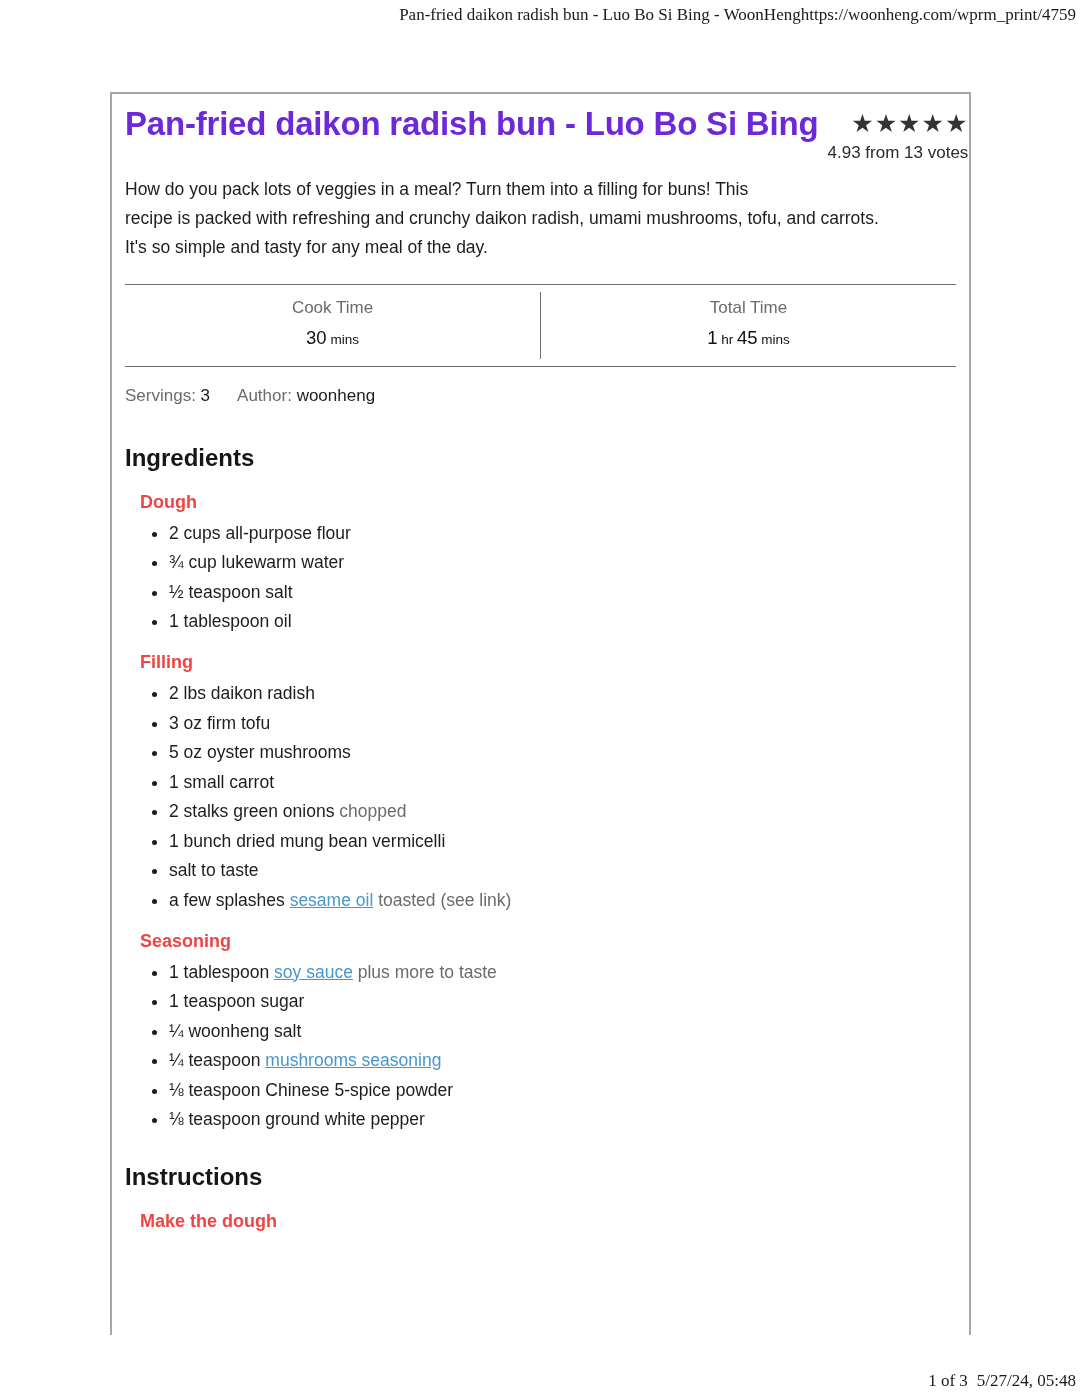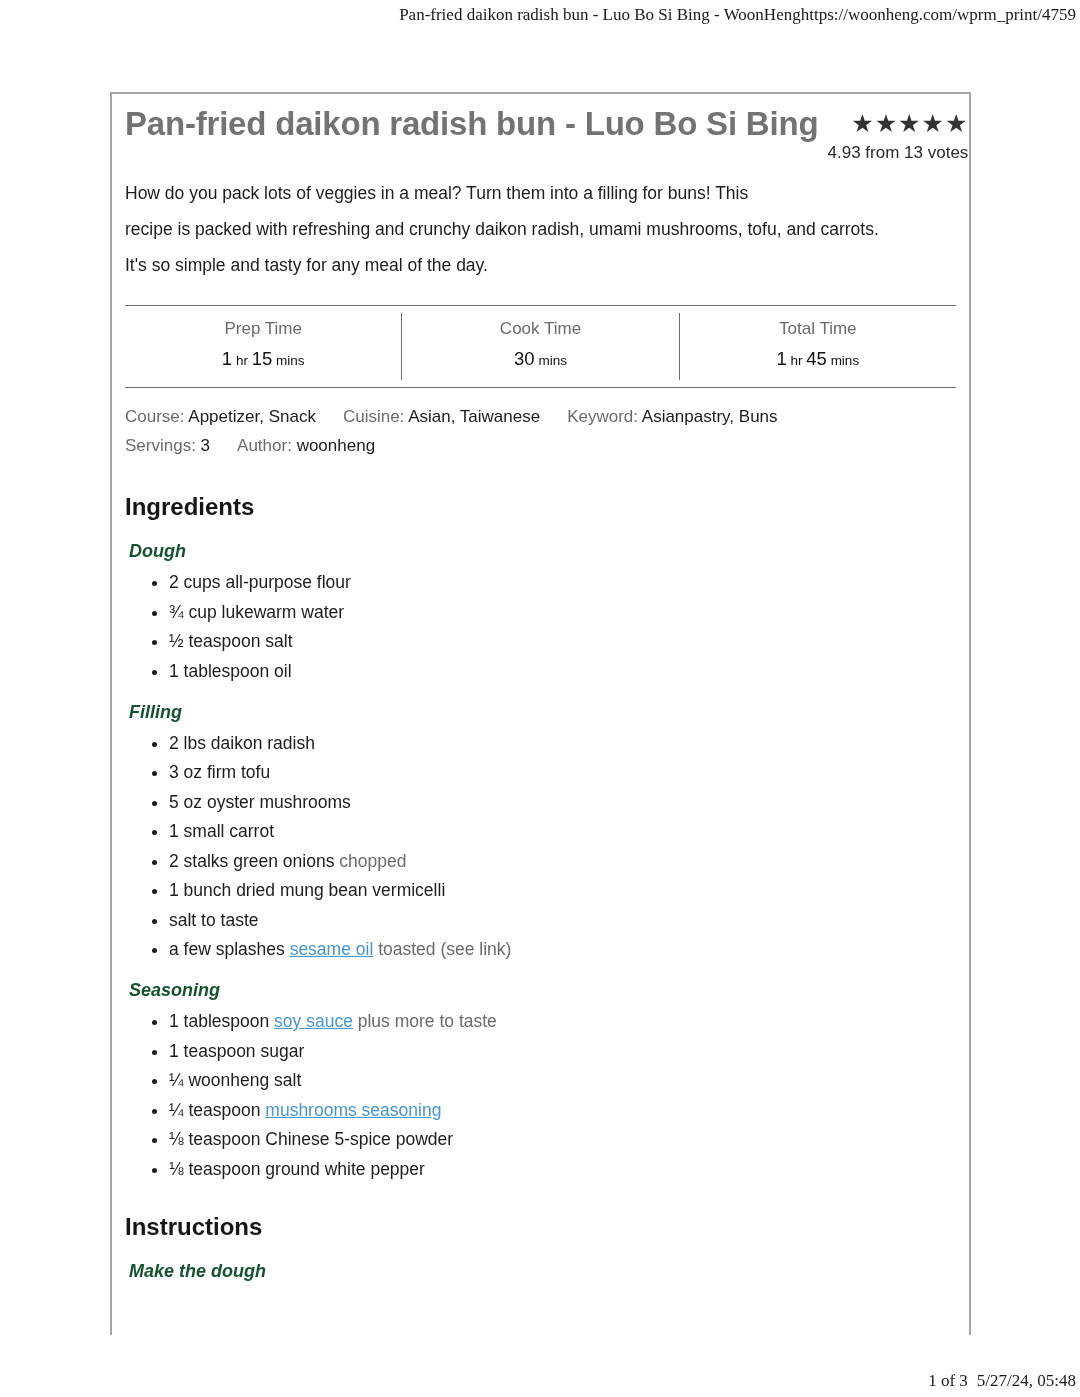--- a/index.html
+++ b/index.html
@@ -26,45 +26,45 @@
   .print-bar.bottom{bottom:6px;gap:9px;}
   
   .card{
     position:absolute;left:110px;top:92px;width:861px;height:1243px;
     border:2px solid var(--card-border);border-bottom:none;
     padding:12px 13px 0 13px;overflow:hidden;background:#fff;
   }
   .card-header{display:flex;justify-content:space-between;align-items:flex-start;}
   h1{
     margin:0;font-size:33px;line-height:1.12;font-weight:bold;letter-spacing:-0.2px;
-    color:#737373;white-space:nowrap;
+    color:#6d28d9;white-space:nowrap;
   }
   .rating{text-align:right;padding-top:5px;min-width:150px;}
   .stars{font-family:"DejaVu Sans",sans-serif;font-size:25px;line-height:1;color:var(--star);letter-spacing:1px;white-space:nowrap;}
   .votes{font-size:17px;margin-top:7px;color:#2b2b2b;white-space:nowrap;}
-  .description{margin:12px 0 0;font-size:17.5px;line-height:36px;white-space:pre-line;}
+  .description{margin:12px 0 0;font-size:17.5px;line-height:29px;white-space:pre-line;}
   
   .time-table{
     display:flex;margin-top:22px;
     border-top:1px solid var(--rule);border-bottom:1px solid var(--rule);
     padding:7px 0;
   }
   .time-col{flex:1;text-align:center;padding:6px 0 10px;}
   .time-col + .time-col{border-left:1px solid var(--rule);}
   .time-label{color:var(--muted);font-size:17px;margin-bottom:9px;}
   .time-value{font-size:18.5px;color:#111;}
   .time-value .unit{font-size:13.5px;}
   
   .meta{margin-top:15px;font-size:17px;}
   .meta-line{display:flex;gap:27px;flex-wrap:wrap;line-height:28.5px;}
   .meta-label{color:var(--muted);}
   .meta-value{color:var(--text);}
   
   h2{font-size:24px;font-weight:bold;margin:33px 0 0;color:#161616;}
-  h3{font-size:18px;font-weight:bold;margin:20px 4px 0;color:#14532d;font-style:italic;}
+  h3{font-size:18px;font-weight:bold;margin:20px 15px 0;color:#ef4444;}
   ul,ol{margin:9px 0 0;padding-left:44px;font-size:17.5px;}
   ul li{margin-bottom:7.5px;line-height:22px;}
   ol li{margin-bottom:13px;line-height:22px;padding-left:1px;}
   .seg-muted{color:var(--muted);}
   .seg-link{color:var(--link);text-decoration:underline;cursor:pointer;}
 </style>
 </head>
 <body>
 
 <div class="print-bar top">
@@ -80,39 +80,30 @@
       <div class="votes">4.93 from 13 votes</div>
     </div>
   </div>
 
   <p class="description">How do you pack lots of veggies in a meal? Turn them into a filling for buns! This
 recipe is packed with refreshing and crunchy daikon radish, umami mushrooms, tofu, and carrots.
 It's so simple and tasty for any meal of the day.</p>
 
   <div class="time-table">
       <div class="time-col">
-        <div class="time-label">Prep Time</div>
-        <div class="time-value"><span class="num">1</span><span class="unit"> hr </span><span class="num">15</span><span class="unit"> mins</span></div>
-      </div>
-      <div class="time-col">
         <div class="time-label">Cook Time</div>
         <div class="time-value"><span class="num">30</span><span class="unit"> mins</span></div>
       </div>
       <div class="time-col">
         <div class="time-label">Total Time</div>
         <div class="time-value"><span class="num">1</span><span class="unit"> hr </span><span class="num">45</span><span class="unit"> mins</span></div>
       </div>
     </div>
 
   <div class="meta">
-      <div class="meta-line">
-        <span class="meta-item"><span class="meta-label">Course:</span> <span class="meta-value">Appetizer, Snack</span></span>
-        <span class="meta-item"><span class="meta-label">Cuisine:</span> <span class="meta-value">Asian, Taiwanese</span></span>
-        <span class="meta-item"><span class="meta-label">Keyword:</span> <span class="meta-value">Asianpastry, Buns</span></span>
-      </div>
       <div class="meta-line">
         <span class="meta-item"><span class="meta-label">Servings:</span> <span class="meta-value">3</span></span>
         <span class="meta-item"><span class="meta-label">Author:</span> <span class="meta-value">woonheng</span></span>
       </div>
     </div>
 
   <h2>Ingredients</h2>
   <div>
       <h3>Dough</h3>
       <ul class="ing-list">

